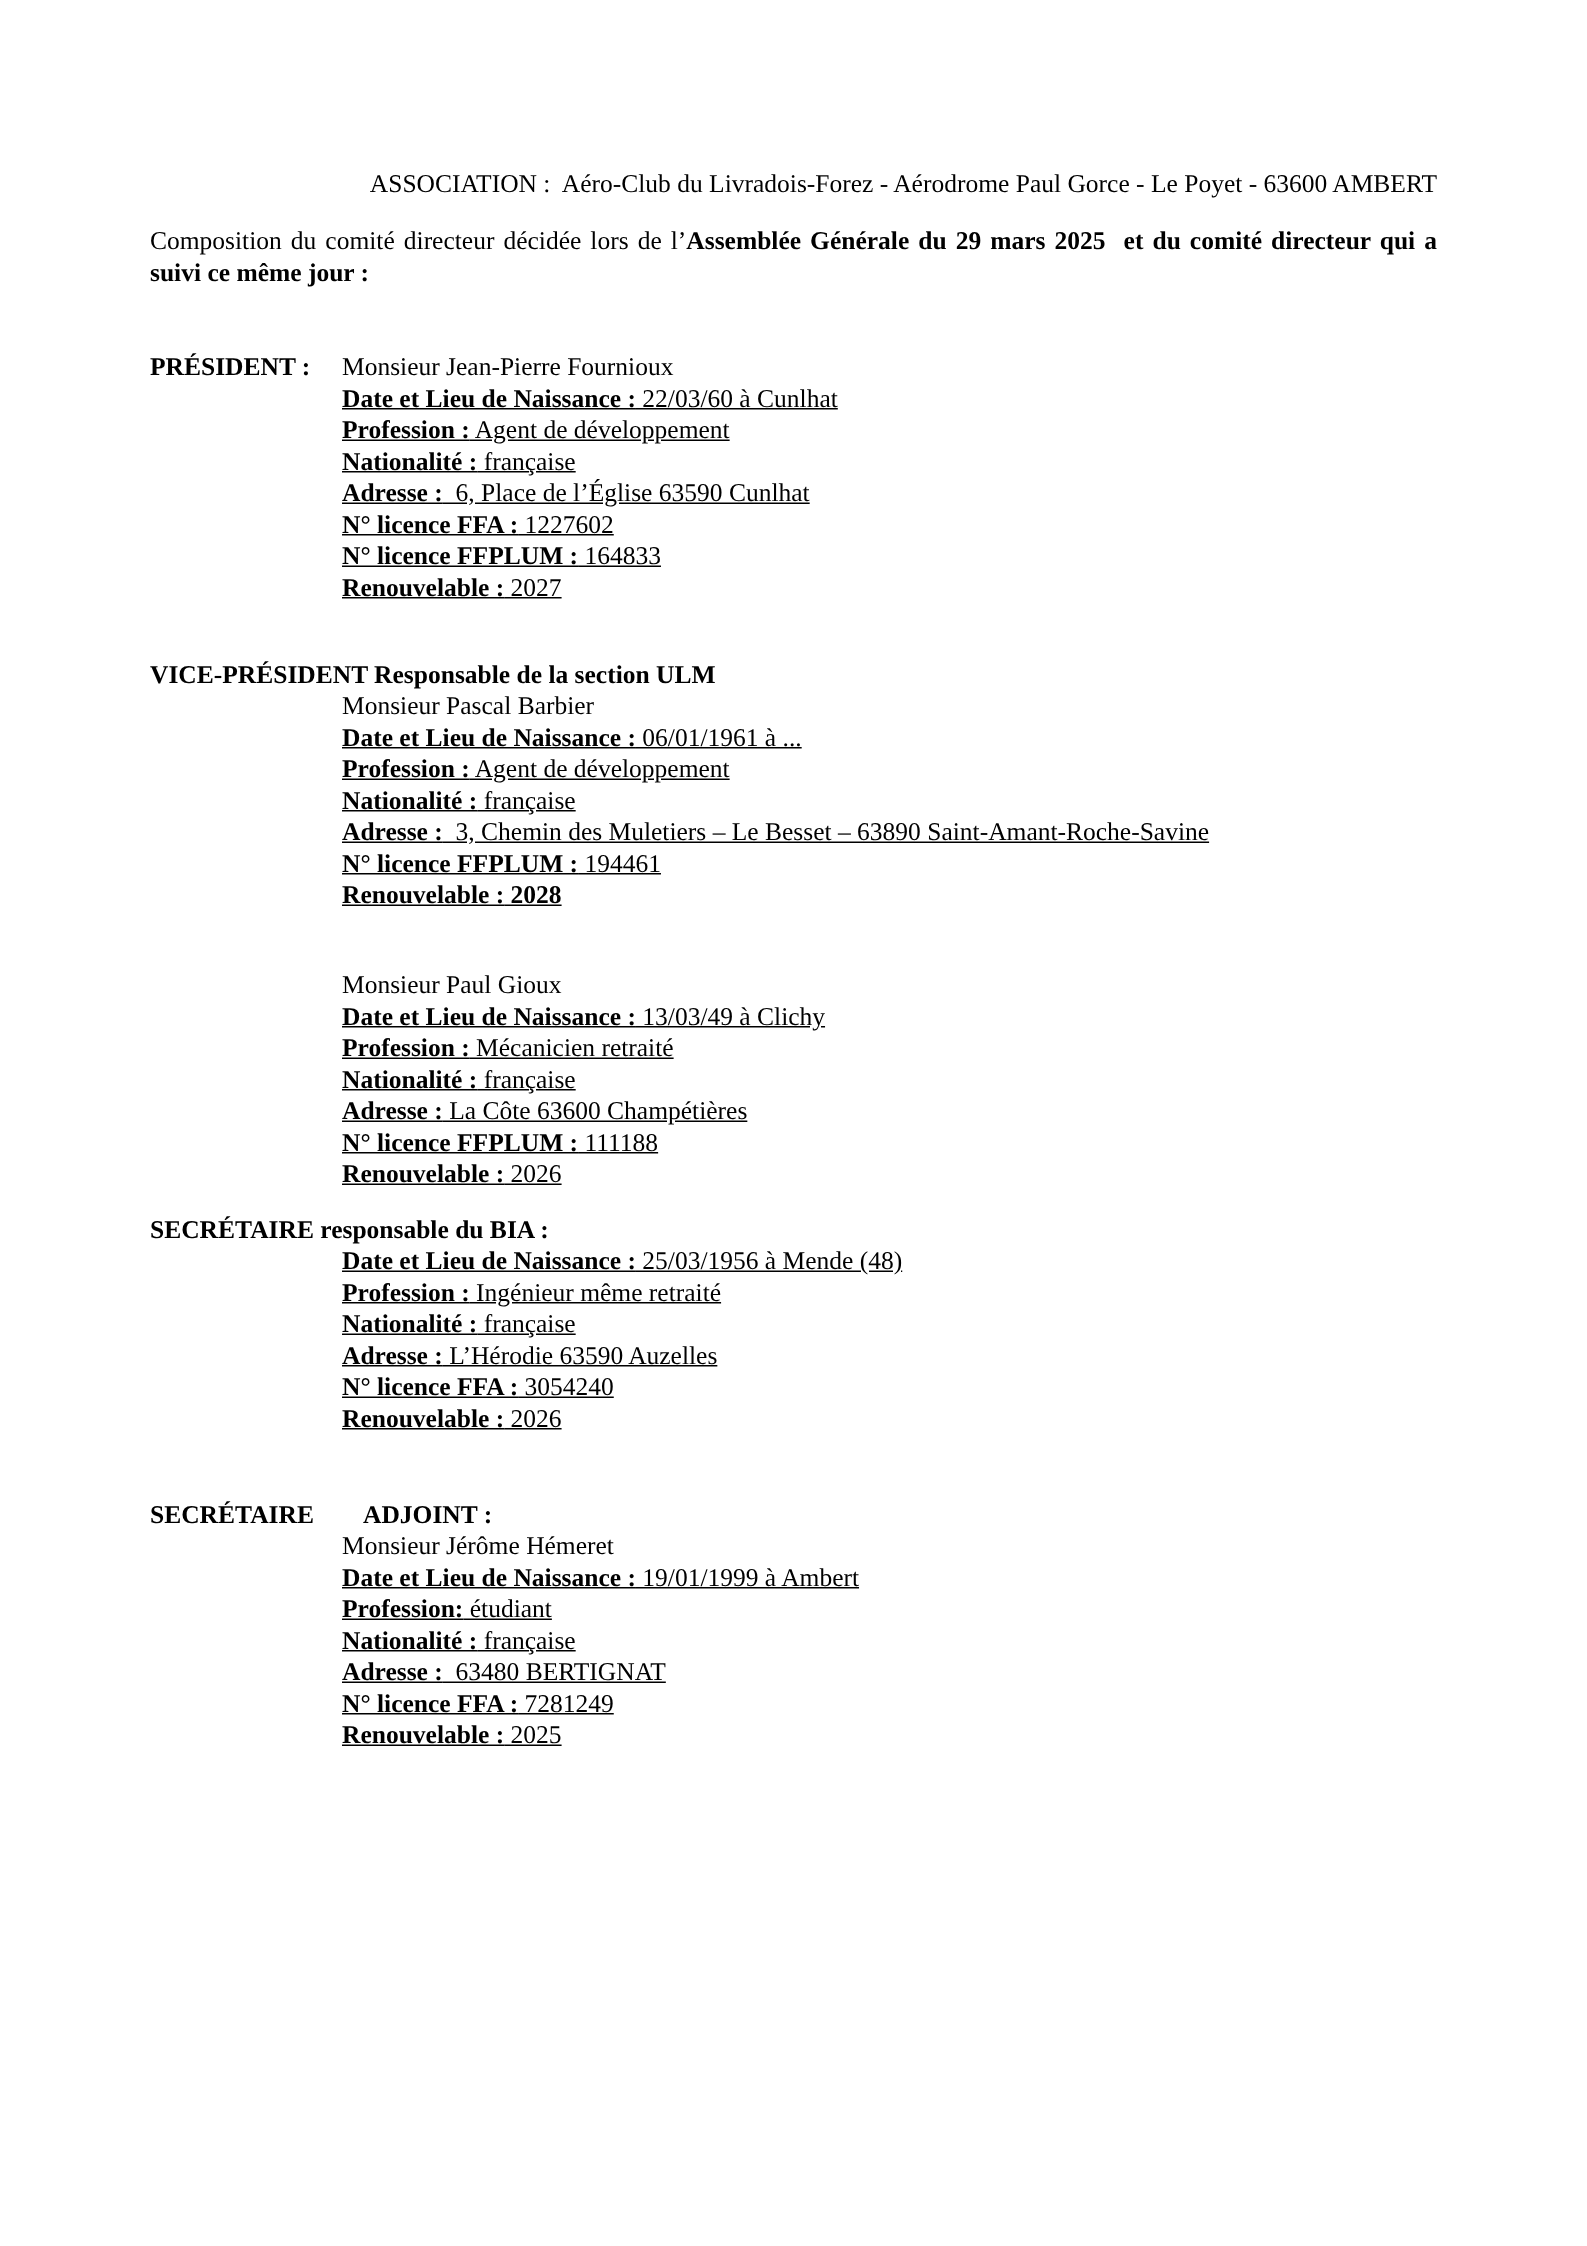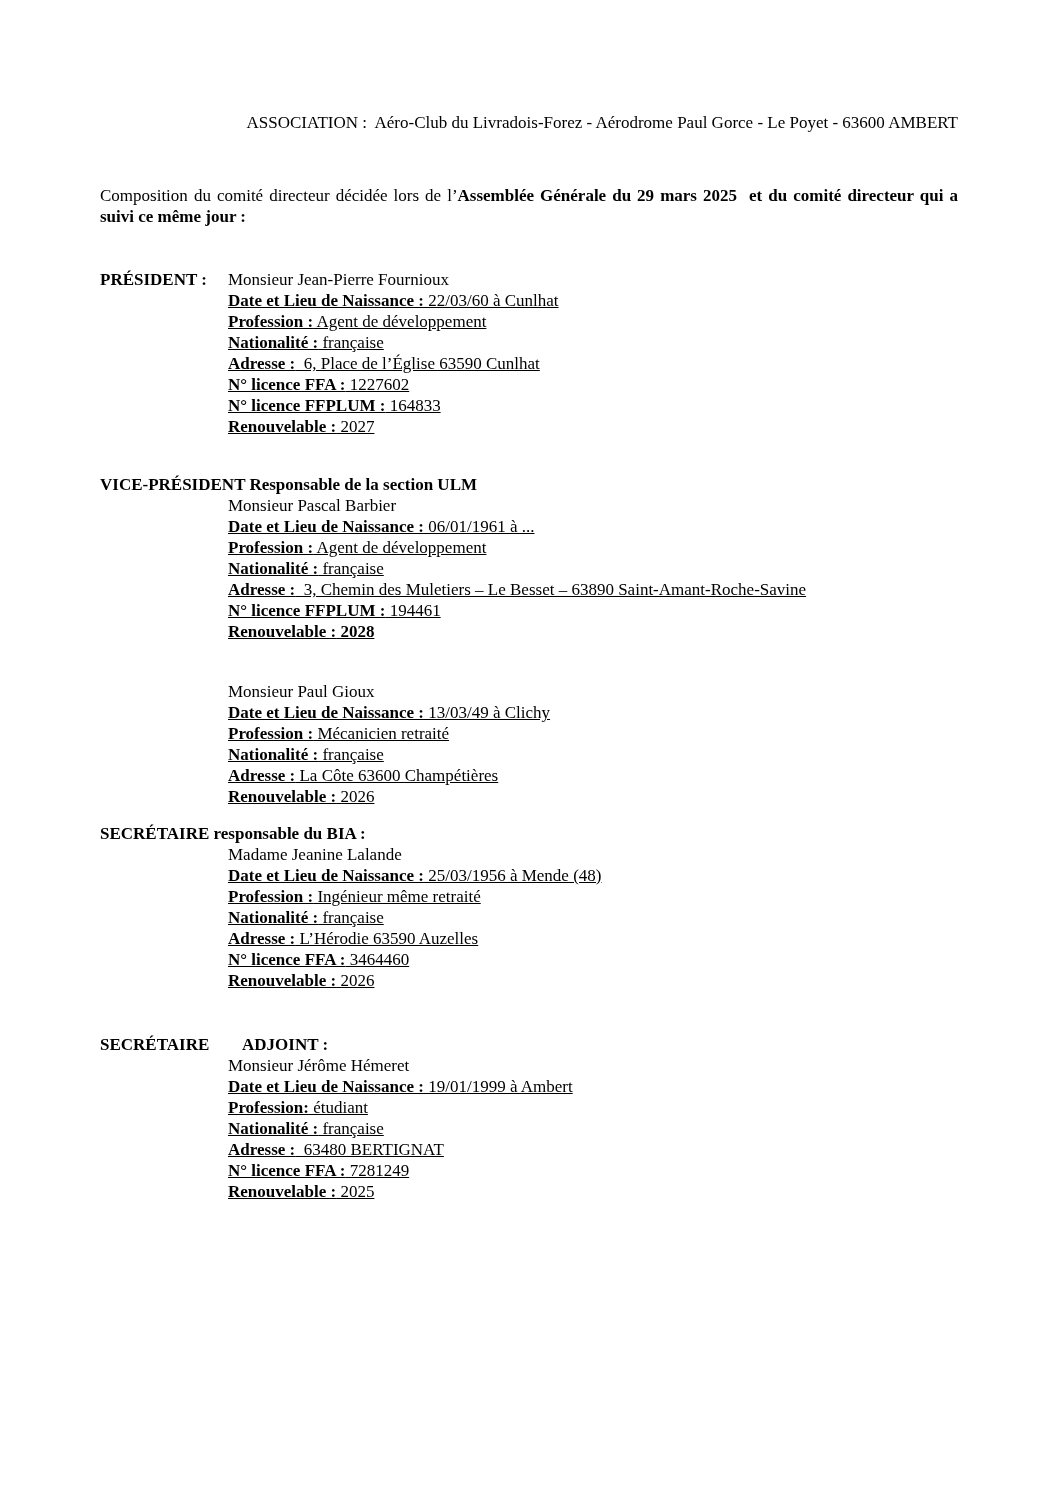--- a/index.html
+++ b/index.html
@@ -17,21 +17,21 @@
   p { margin: 0; }
   .doc { padding: 104px 100px 0 100px; }
   .pre { white-space: pre-wrap; }
   .b { font-weight: bold; }
 
   .title { text-align: center; font-weight: bold; }
   .title-text { text-decoration: underline; text-underline-offset: 2px; }
 
   .assoc { text-align: right; margin-top: 8px; white-space: pre-wrap; }
 
-  .intro { margin-top: 52px; text-align: justify; }
+  .intro { margin-top: 17px; text-align: justify; }
 
   .officer { position: relative; }
   .officer:nth-child(1) { margin-top: 42px; }
   .officer:nth-child(2) { margin-top: 37px; }
   .officer:nth-child(3) { margin-top: 39px; }
   .officer:nth-child(4) { margin-top: 16px; }
   .officer:nth-child(5) { margin-top: 43px; }
 
   .heading { font-weight: bold; position: relative; }
   .inline-name { position: absolute; left: 128px; top: 0; font-weight: normal; }
@@ -92,38 +92,38 @@
     <div class="name-line"><span>Monsieur Paul Gioux</span></div>
     <div class="fields">
   <div class="fline"><span class="lbl pre">Date et Lieu de Naissance :</span><span class="val pre"> 13/03/49 à Clichy</span></div>
 
   <div class="fline"><span class="lbl pre">Profession :</span><span class="val pre"> Mécanicien retraité</span></div>
 
   <div class="fline"><span class="lbl pre">Nationalité :</span><span class="val pre"> française</span></div>
 
   <div class="fline"><span class="lbl pre">Adresse :</span><span class="val pre"> La Côte 63600 Champétières</span></div>
 
+  <div class="fline"><span class="lbl pre">N° licence FFPLUM :</span><span class="val pre"> 111188</span></div>
 
   <div class="fline"><span class="lbl pre">Renouvelable :</span><span class="val pre"> 2026</span></div>
 </div>
   </section>
 
   <section class="officer">
     <div class="heading"><span>SECRÉTAIRE responsable du BIA :</span></div>
-    <div class="name-line"><span>Madame Jeanine Lalande</span></div>
     <div class="fields">
   <div class="fline"><span class="lbl pre">Date et Lieu de Naissance :</span><span class="val pre"> 25/03/1956 à Mende (48)</span></div>
 
   <div class="fline"><span class="lbl pre">Profession :</span><span class="val pre"> Ingénieur même retraité</span></div>
 
   <div class="fline"><span class="lbl pre">Nationalité :</span><span class="val pre"> française</span></div>
 
   <div class="fline"><span class="lbl pre">Adresse :</span><span class="val pre"> L’Hérodie 63590 Auzelles</span></div>
 
-  <div class="fline"><span class="lbl pre">N° licence FFA :</span><span class="val pre"> 3464460</span></div>
+  <div class="fline"><span class="lbl pre">N° licence FFA :</span><span class="val pre"> 3054240</span></div>
 
   <div class="fline"><span class="lbl pre">Renouvelable :</span><span class="val pre"> 2026</span></div>
 </div>
   </section>
 
   <section class="officer">
     <div class="heading"><span>SECRÉTAIRE</span><span class="role2">ADJOINT :</span></div>
     <div class="name-line"><span>Monsieur Jérôme Hémeret</span></div>
     <div class="fields">
   <div class="fline"><span class="lbl pre">Date et Lieu de Naissance :</span><span class="val pre"> 19/01/1999 à Ambert</span></div>

